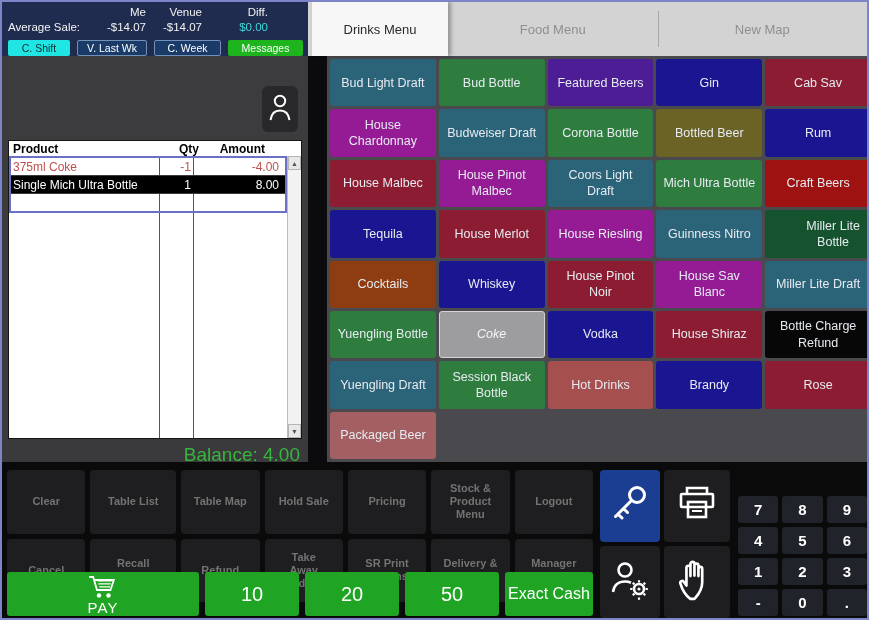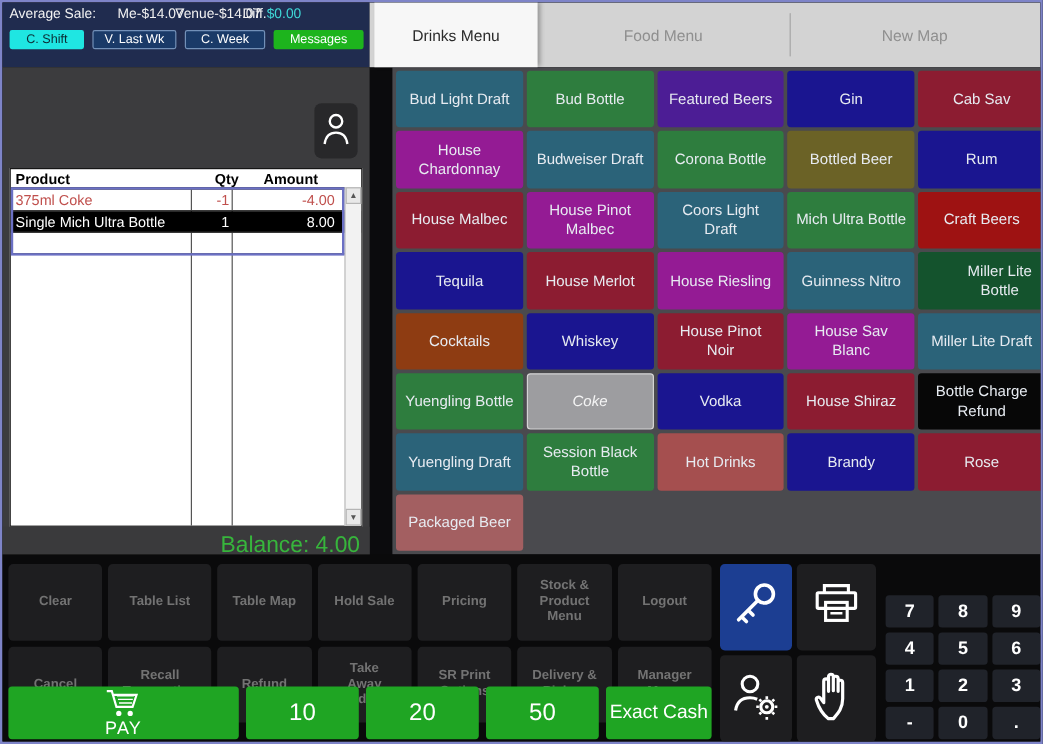--- a/index.html
+++ b/index.html
@@ -6,21 +6,21 @@
   body{
     width:869px;height:620px;position:relative;box-sizing:border-box;
     background:#0b0b0d;border:2px solid #7e84c8;overflow:hidden;
     font-family:"Liberation Sans","DejaVu Sans",sans-serif;
     -webkit-font-smoothing:antialiased;
   }
   
   #stats-panel{position:absolute;left:0;top:0;width:306px;height:54px;background:#202c4f;padding:3px 0 0 6px;box-sizing:border-box;}
   .stats-table{display:flex;}
   .stats-label-col{width:90px;display:flex;flex-direction:column;justify-content:flex-end;color:#f2f2f2;font-size:11.5px;line-height:15px;}
-  .stat-col{display:flex;flex-direction:row;align-items:flex-end;color:#f2f2f2;font-size:11.5px;line-height:15px;}
+  .stat-col{display:flex;flex-direction:column;align-items:flex-end;color:#f2f2f2;font-size:11.5px;line-height:15px;}
   #stat-cols .stat-col:nth-of-type(1){width:48px;}
   #stat-cols .stat-col:nth-of-type(2){width:56px;}
   #stat-cols .stat-col:nth-of-type(3){width:66px;}
   .s-value.accent{color:#3fd8d8;}
   #stat-cols{display:flex;}
   .stats-btn-row{display:flex;gap:7px;margin-top:5px;}
   .stat-btn{height:16px;border-radius:2px;display:flex;align-items:center;justify-content:center;font-size:10.5px;cursor:default;}
   .stats-btn-row .stat-btn:nth-of-type(1){width:62px;}
   .stats-btn-row .stat-btn:nth-of-type(2){width:70px;}
   .stats-btn-row .stat-btn:nth-of-type(3){width:67px;}

